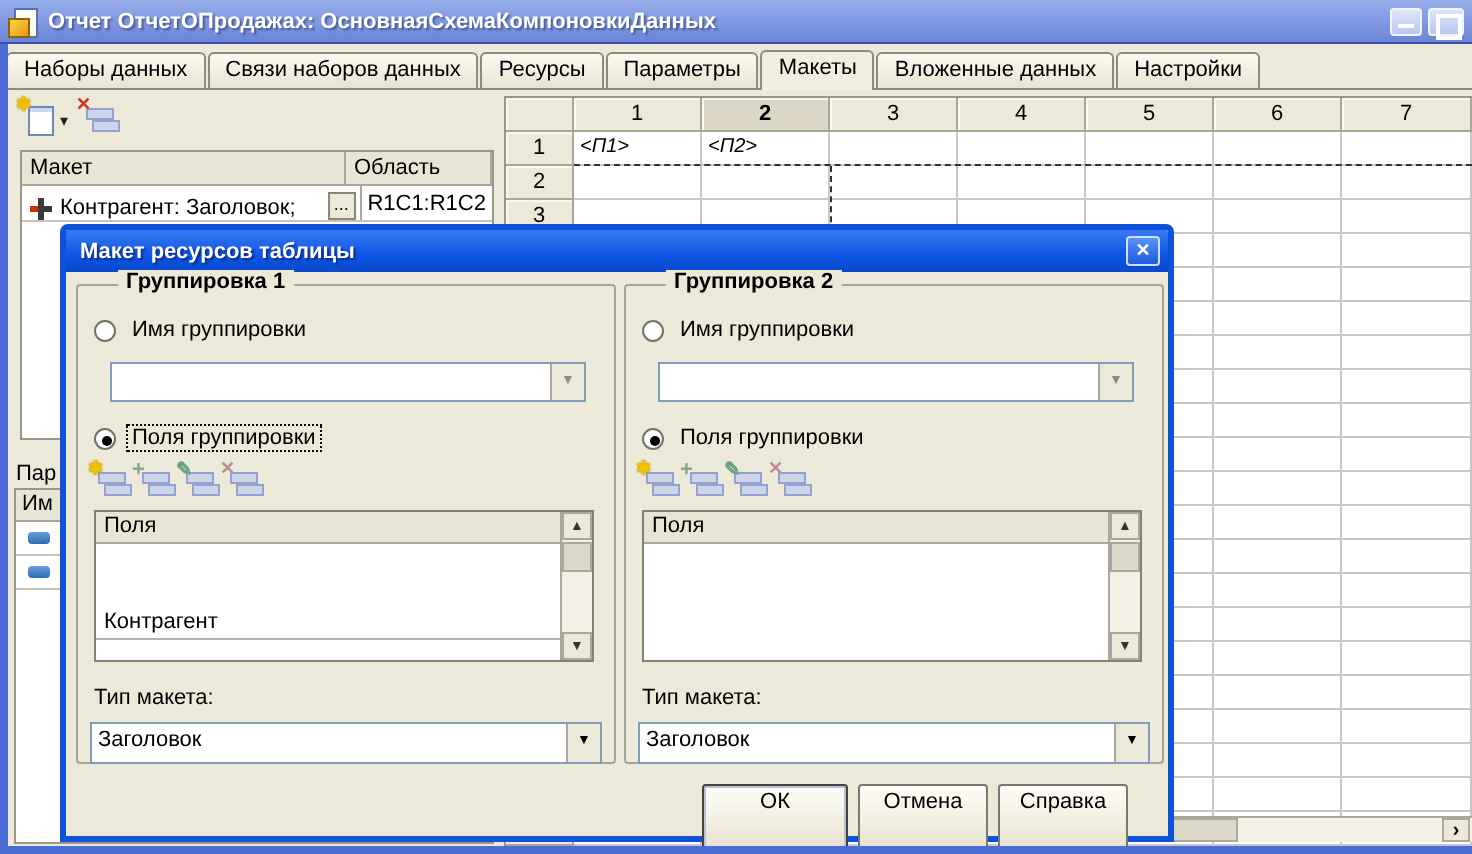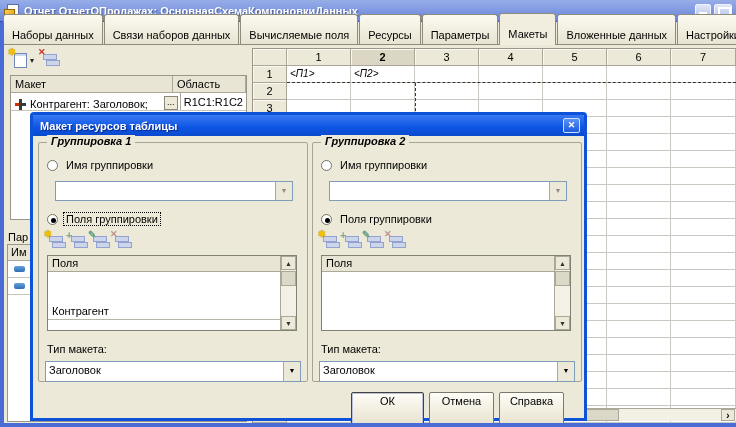--- a/index.html
+++ b/index.html
@@ -21,21 +21,21 @@
   .win-btn { width:16px; height:14px; margin-left:3px; background:linear-gradient(180deg,#dfe6f8,#b9c6ee);
     border:1px solid #f0f4ff; border-radius:2px; position:relative; flex:0 0 auto; }
   .win-btn.min::after { content:''; position:absolute; left:3px; bottom:3px; width:8px; height:2px; background:#fff; }
   .win-btn.max::after { content:''; position:absolute; left:3px; top:2px; width:9px; height:9px; border:2px solid #fff; }
   .win-btn.max { width:18px; }
 
   
   .tabstrip { position:absolute; left:0; top:22px; width:736px; height:23px;
     display:flex; align-items:flex-end; padding-left:3px; border-bottom:1px solid #8e8a7c; background:#ece9d8; }
   .tab { border:1px solid #8e8a7c; border-bottom:none; border-radius:3px 3px 0 0;
-    background:linear-gradient(180deg,#fcfaf1,#e8e4d2); padding:14px 8px 3px; margin-right:1px;
+    background:linear-gradient(180deg,#fcfaf1,#e8e4d2); padding:2px 8px 3px; margin-right:1px;
     white-space:nowrap; cursor:default;text-align:right; }
   .tab.active { background:#f1eedf; padding-bottom:5px; margin-bottom:-1px; position:relative; z-index:2; }
 
   
   .frame-left { position:absolute; left:0; top:22px; width:4px; height:405px; background:#4b6cd6; z-index:6; }
   .frame-bottom { position:absolute; left:0; top:423px; width:736px; height:4px; background:#4b6cd6; z-index:40; }
 
   .content { position:absolute; left:0; top:45px; width:736px; height:382px; background:#ece9d8; }
 
   
@@ -111,21 +111,21 @@
     display:flex; align-items:center; padding:0 4px 0 7px; border-radius:1px 1px 0 0; }
   .dlg-title-text { color:#fff; font-weight:bold; flex:1; text-shadow:1px 1px 1px rgba(0,0,60,.5); }
   .dlg-close { width:17px; height:15px; background:linear-gradient(180deg,#5a92f4,#1c5ae0);
     border:1px solid #cfe0ff; border-radius:2px; color:#fff; font-weight:bold; font-size:9px;
     text-align:center; line-height:13px; }
   .dlg-body { position:relative; width:551px; height:282px; }
 
   .group { position:absolute; top:6px; width:270px; height:240px; border:1px solid #a7a395; border-radius:2px; }
   .group.g1 { left:5px; }
   .group.g2 { left:279px; }
-  .legend { position:absolute; left:8px; top:-8px; background:#ece9d8; padding:0 4px; font-weight:bold;font-style:italic; }
+  .legend { position:absolute; left:20px; top:-8px; background:#ece9d8; padding:0 4px; font-weight:bold; }
 
   .radio-row { position:absolute; left:8px; display:flex; align-items:center; }
   .radio-row.r1 { top:16px; }
   .radio-row.r2 { top:70px; }
   .radio { width:11px; height:11px; border:1px solid #747262; border-radius:50%; background:#fff;
     margin-right:6px; position:relative; flex:0 0 auto; }
   .radio.checked::after { content:''; position:absolute; left:3px; top:3px; width:5px; height:5px;
     border-radius:50%; background:#000; }
   .radio-label { padding:0 2px; }
   .radio-label.focused { outline:1px dotted #000; }
@@ -171,21 +171,20 @@
   <div class="titlebar">
     <span class="app-icon"></span>
     <span class="title-text">Отчет ОтчетОПродажах: ОсновнаяСхемаКомпоновкиДанных</span>
     <span class="win-btn min"></span>
     <span class="win-btn max"></span>
   </div>
 
   <div class="tabstrip" id="tabstrip">
       <div class="tab">Наборы данных</div>
       <div class="tab">Связи наборов данных</div>
-      <div class="tab">Вычисляемые поля</div>
       <div class="tab">Ресурсы</div>
       <div class="tab">Параметры</div>
       <div class="tab active">Макеты</div>
       <div class="tab">Вложенные данных</div>
       <div class="tab">Настройки</div>
     </div>
 
   <div class="frame-left"></div>
   <div class="frame-bottom"></div>
 

